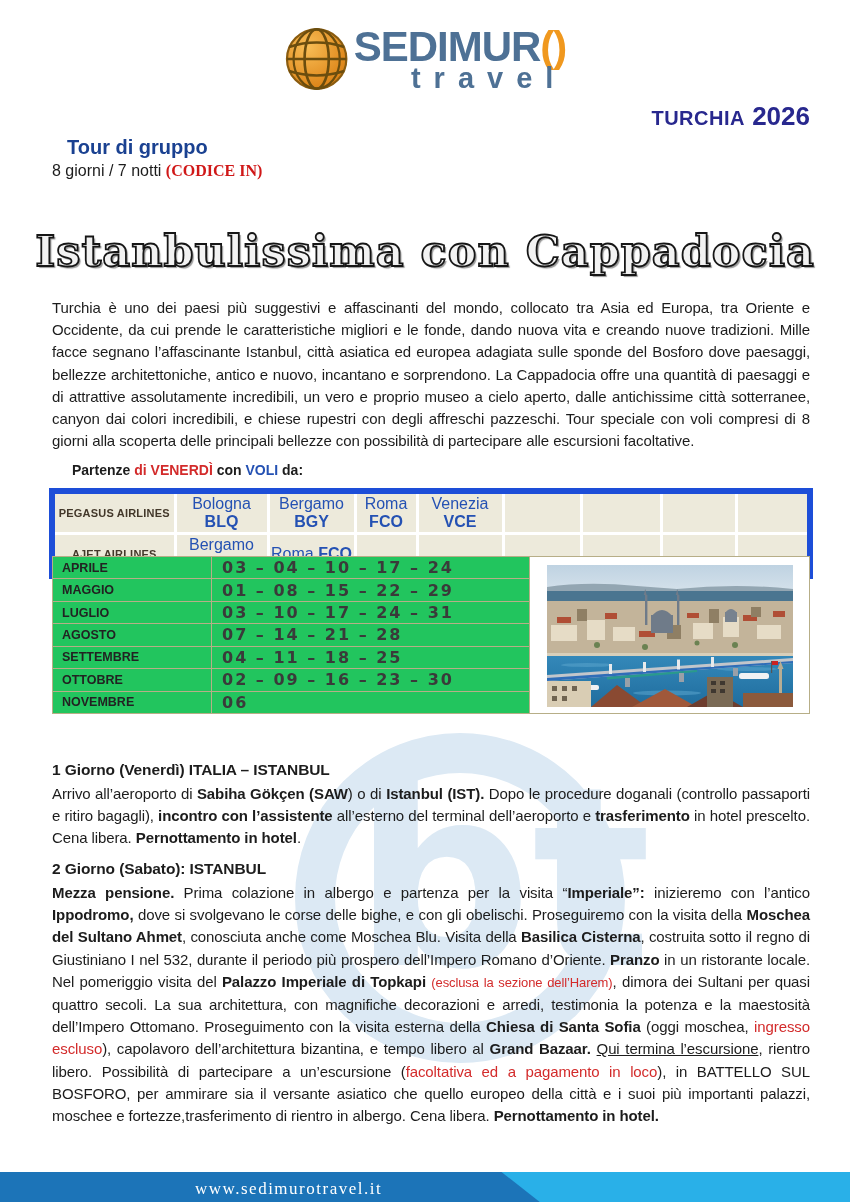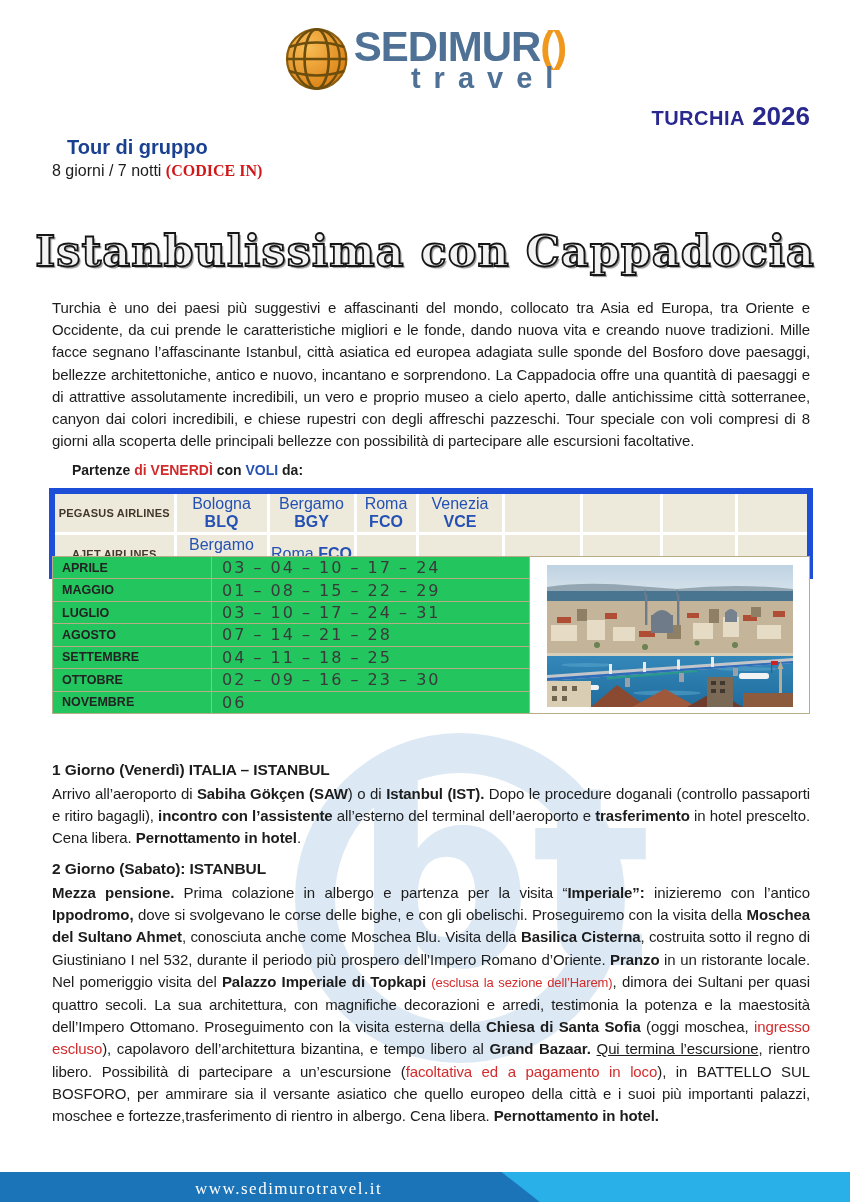--- a/index.html
+++ b/index.html
@@ -43,21 +43,21 @@
     border:6px solid #1d4ed8;}
   .airlines td{background:var(--table-beige,#edeadb);border:3px solid #fff;height:30px;text-align:center;vertical-align:middle;overflow:hidden;}
   .airlines .airline-name{font-size:11px;font-weight:bold;color:#43382a;letter-spacing:.2px;}
   .airlines .city-cell{font-size:16px;color:var(--flight-blue,#2451b3);}
   .airlines .city-cell .code{font-weight:bold;}
   
   .cal-wrap{position:absolute;top:556px;left:52px;width:758px;display:flex;}
   .calendar{border-collapse:collapse;table-layout:fixed;width:478px;height:158px;}
   .calendar td{border:1px solid var(--table-border-tan,#b7ae87);vertical-align:middle;background:#22c55e;}
   .calendar .month{width:148px;font-size:12.5px;font-weight:bold;color:#222;padding-left:9px;}
-  .calendar .dates{font-size:16px;color:#3a3a3a;letter-spacing:2px;padding-left:10px;font-family:"DejaVu Sans",sans-serif;}
+  .calendar .dates{font-size:16px;color:#3a3a3a;letter-spacing:2px;padding-left:10px;font-family:"DejaVu Sans",sans-serif;font-weight:bold;}
   .photo-cell{width:280px;height:158px;border:1px solid var(--table-border-tan,#b7ae87);border-left:none;background:#fff;box-sizing:border-box;display:flex;justify-content:center;}
   .photo-cell svg{width:246px;height:142px;margin-top:8px;}
   
   .day-heading{position:absolute;left:52px;font-size:15.5px;font-weight:bold;letter-spacing:-.1px;}
   .day1-h{top:761px;}
   .day1-p{top:783px;}
   .day2-h{top:860px;}
   .day2-p{top:882px;}
   
   .watermark{position:absolute;top:733px;left:295px;width:330px;height:330px;pointer-events:none;z-index:0;}

